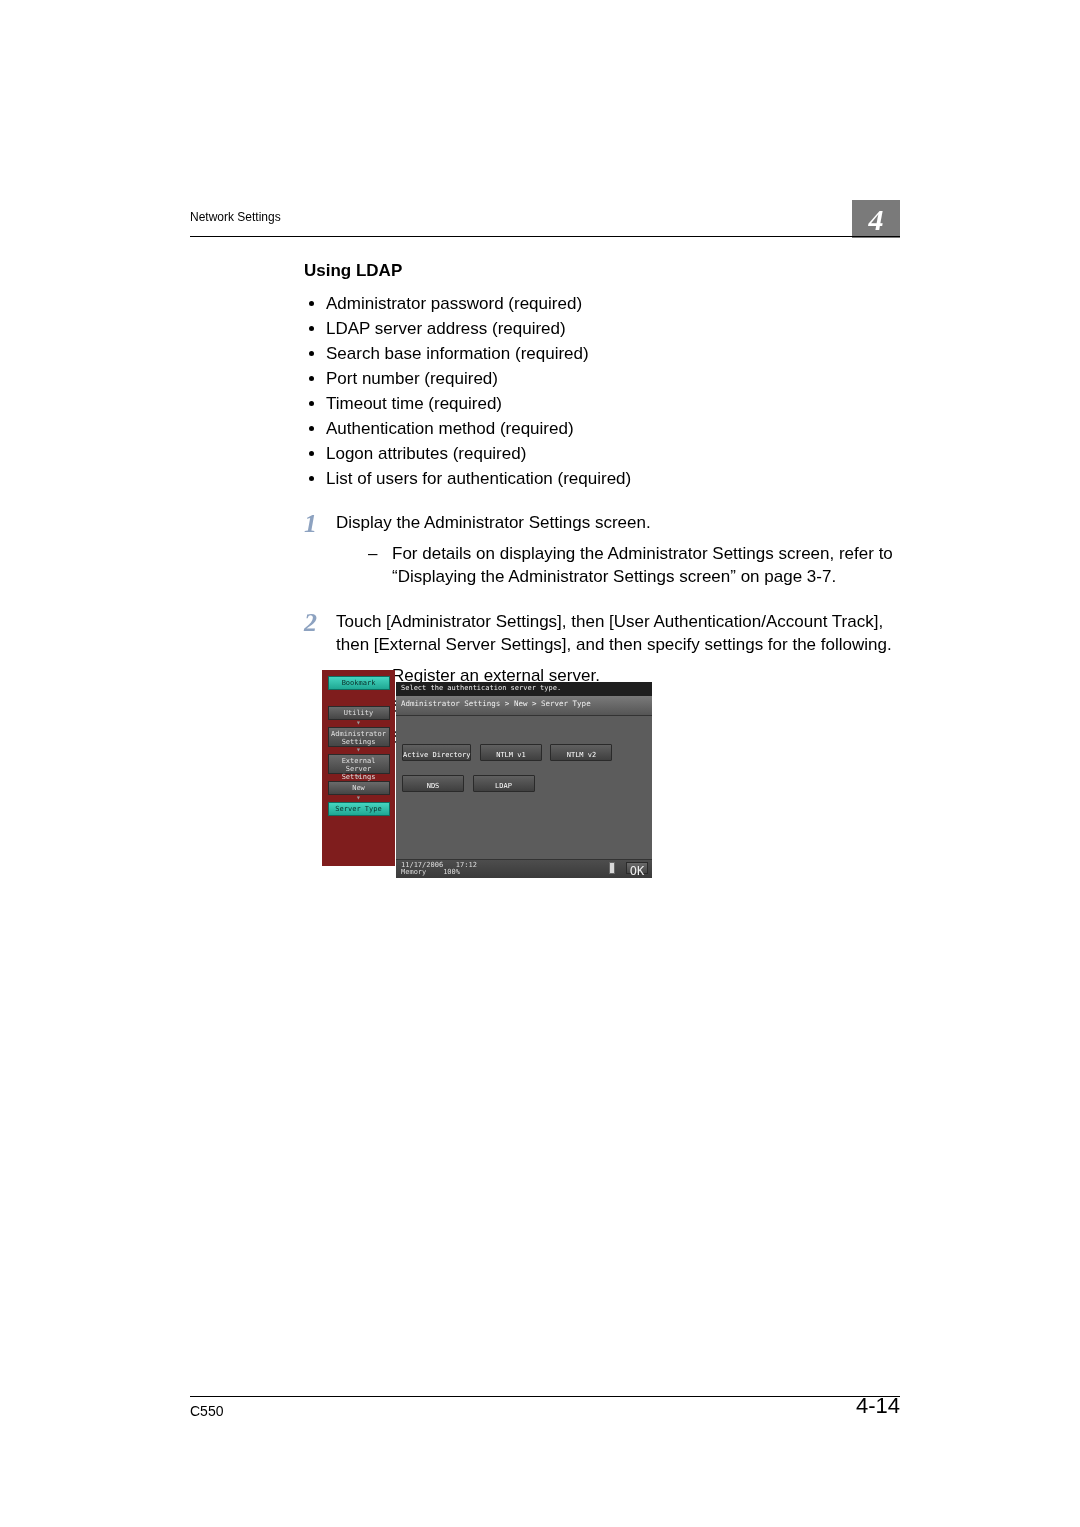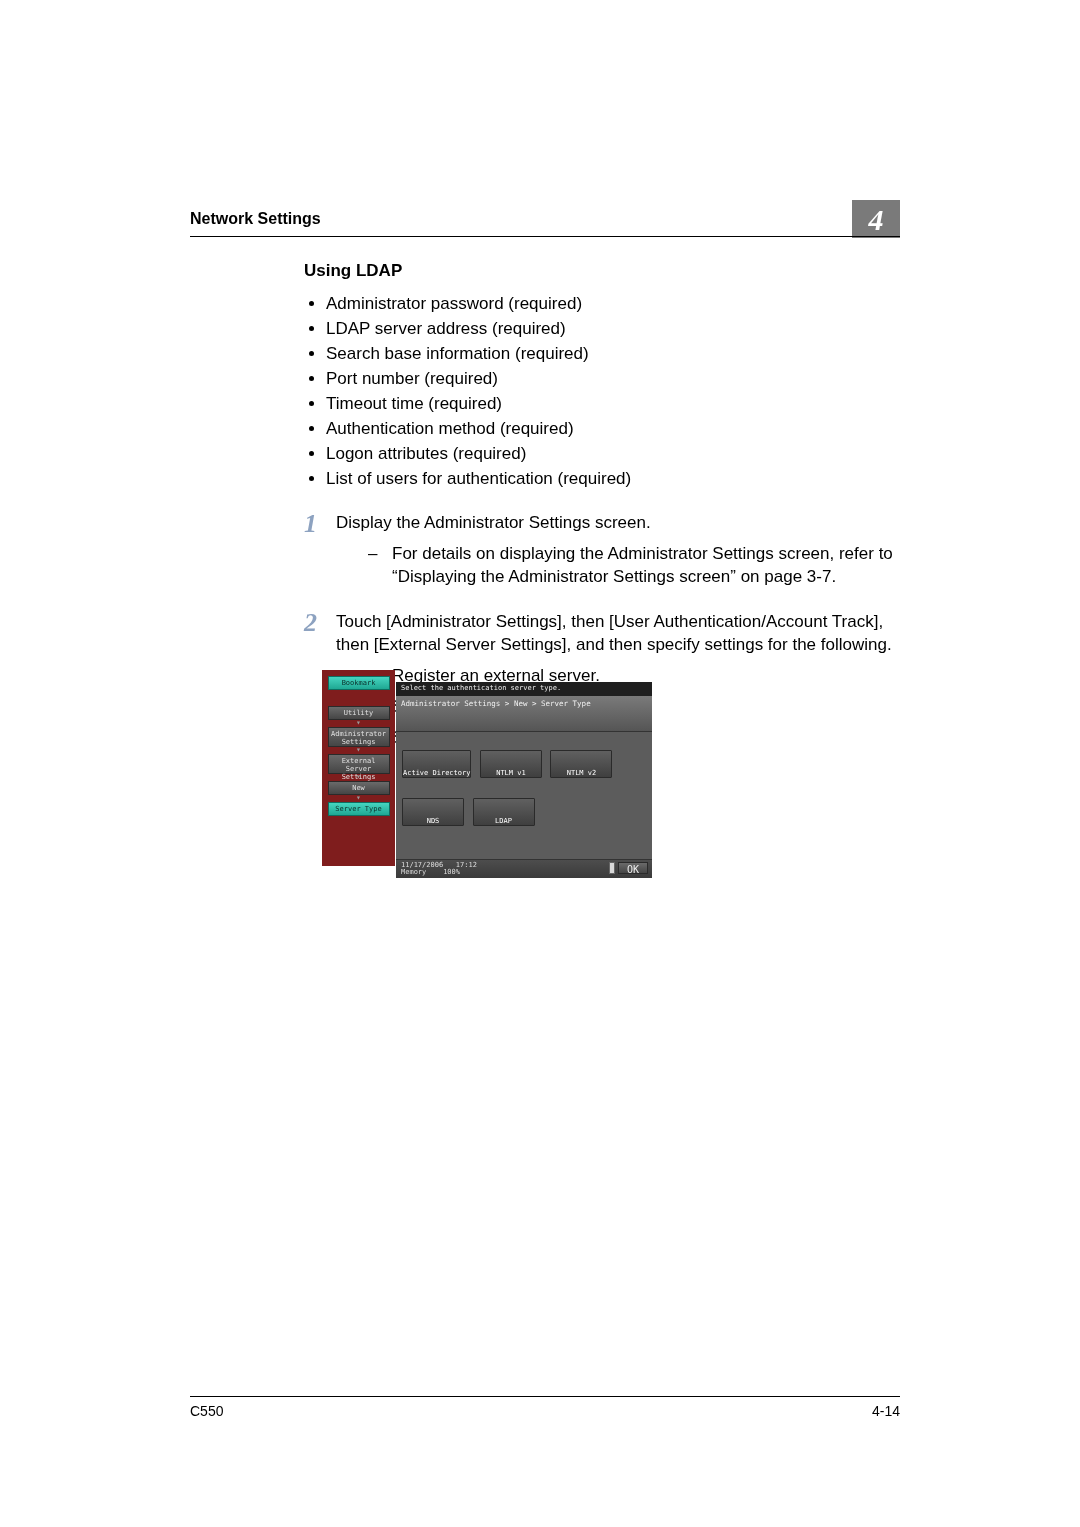--- a/index.html
+++ b/index.html
@@ -21,22 +21,21 @@
     position: absolute;
     top: 236px;
     left: 190px;
     right: 180px;
     border-top: 1px solid #000;
   }
   .header-left {
     position: absolute;
     top: 210px;
     left: 190px;
-    font-size: 16px;
-    font-weight: bold;
+    font-size: 12px;
   }
   .chapter-badge {
     position: absolute;
     top: 200px;
     right: 180px;
     width: 48px;
     height: 38px;
     background: #7a7a7a;
     color: #fff;
     text-align: center;
@@ -124,48 +123,48 @@
     height: 14px;
     background: #1f1f1f;
     padding: 2px 5px 0 5px;
     box-sizing: border-box;
     font-size: 7px;
     color: #eee;
   }
   .ui-right .breadcrumb {
     height: 16px;
     background: linear-gradient(#7a7a7a,#555);
-    padding: 3px 5px 16px 5px;
+    padding: 3px 5px 0 5px;
     border-bottom: 1px solid #333;
     color: #f0f0f0;
   }
   .ui-right .body {
     position: absolute;
     top: 30px; left:0; right:0; bottom: 18px;
     padding: 2px 6px;
   }
   .ui-right .footer {
     position: absolute;
     bottom: 0; left:0; right:0;
     height: 18px;
     background: linear-gradient(#4d4d4d,#3a3a3a);
     border-top: 1px solid #333;
     font-size: 7px;
   }
   .btn {
     display: inline-block;
     min-width: 62px;
-    height: 28px;
+    height: 17px;
     text-align: center;
-    padding-top: 18px;
+    padding-top: 6px;
     box-sizing: border-box;
     font-size: 7px;
     color: #fff;
     border-radius: 1px;
-    margin: 8px 4px 2px 0;
+    margin: 2px 4px 2px 0;
     background: linear-gradient(#606060,#3f3f3f);
     border: 1px solid #2a2a2a;
   }
   .btn-bevel {
     display:block;
     width: 62px;
     height: 14px;
     box-sizing: border-box;
     text-align:center;
     padding-top: 2px;
@@ -183,26 +182,26 @@
   .separator-v {
     height: 7px;
     text-align:center;
     color:#999;
     font-size:8px;
     line-height:6px;
   }
   .ok-btn {
     position:absolute;
     right:4px; top:2px;
-    width: 30px;
+    width: 22px;
     height: 12px;
     text-align:center;
     padding-top:1px;
     box-sizing:border-box;
-    font-size:10px;
+    font-size:12px;
     color:#eee;
     background: linear-gradient(#6a6a6a,#454545);
     border: 1px solid #2a2a2a;
   }
   .ok-side {
     position:absolute;
     right:37px; top:2px;
     width:6px; height:12px;
     background:#d8d8d8;
     border:1px solid #666;
@@ -226,21 +225,21 @@
   .footer-left {
     position:absolute;
     bottom: 108px;
     left:190px;
     font-size:14px;
   }
   .footer-right {
     position:absolute;
     bottom: 108px;
     right:180px;
-    font-size:14px;
+    font-size:22px;
   }
 </style>
 </head>
 <body>
 
 <div class="page">
 
   <div class="header-left">Network Settings</div>
   <div class="chapter-badge">4</div>
   <div class="top-line"></div>

